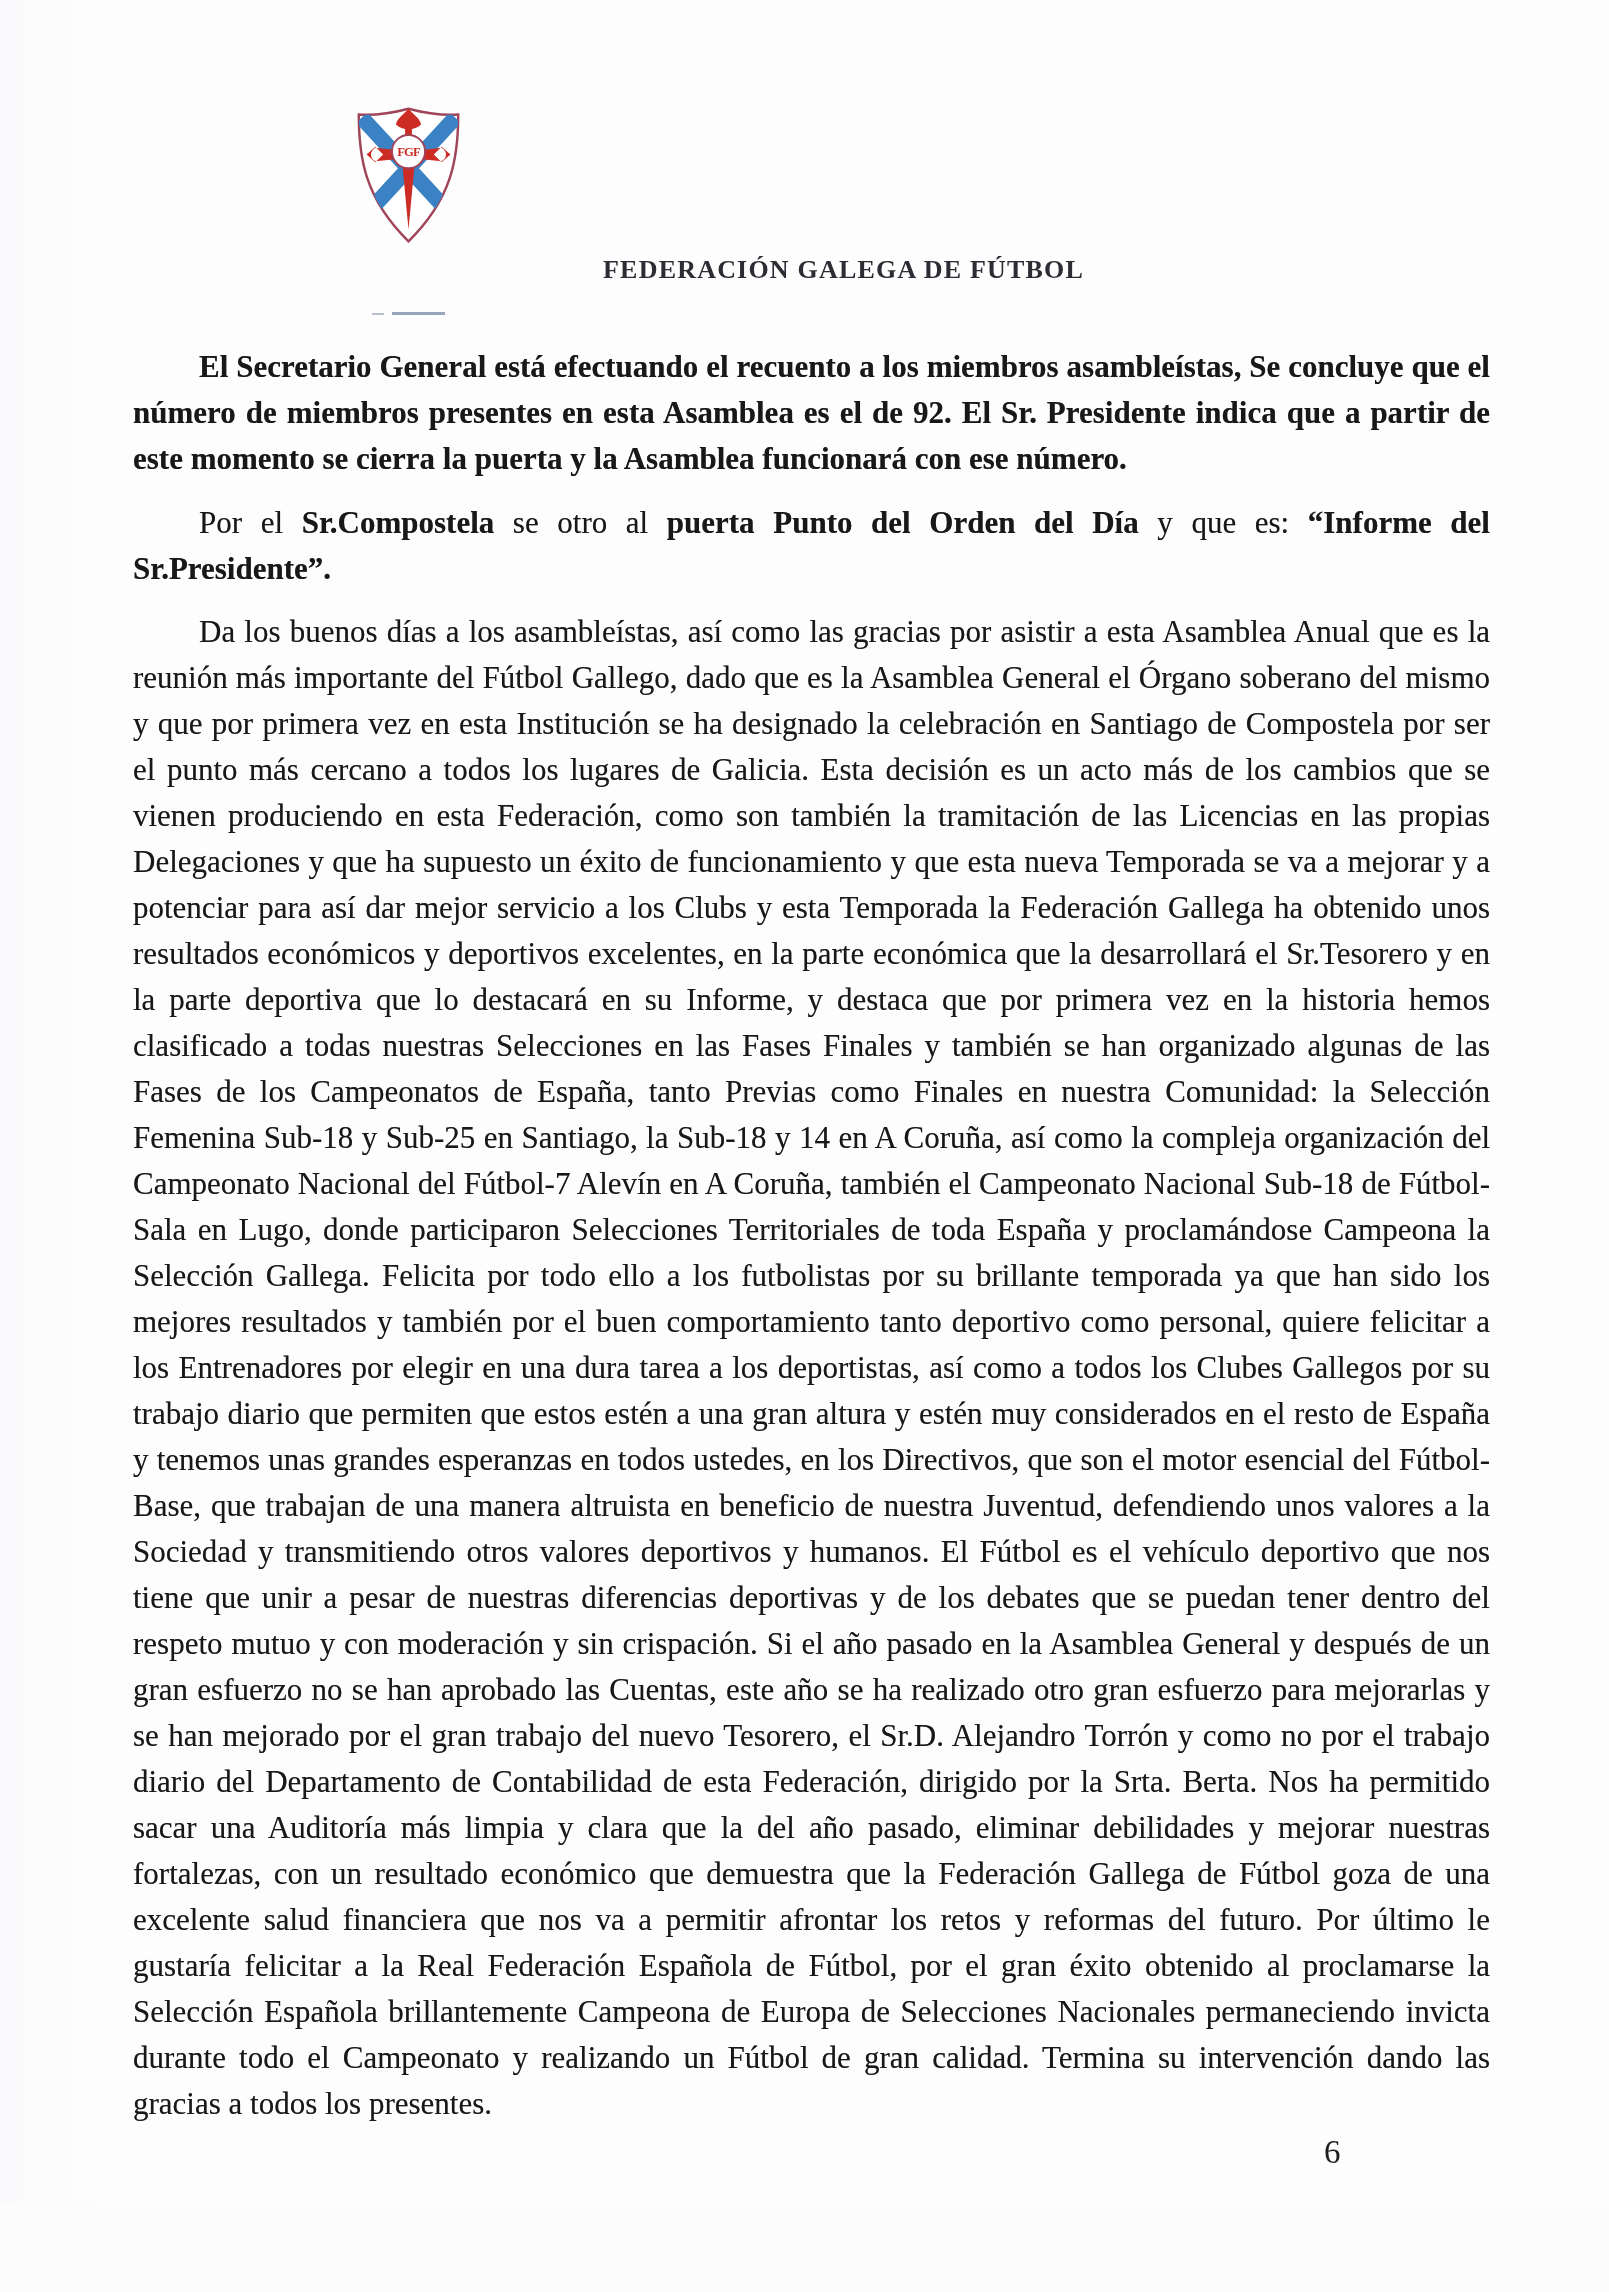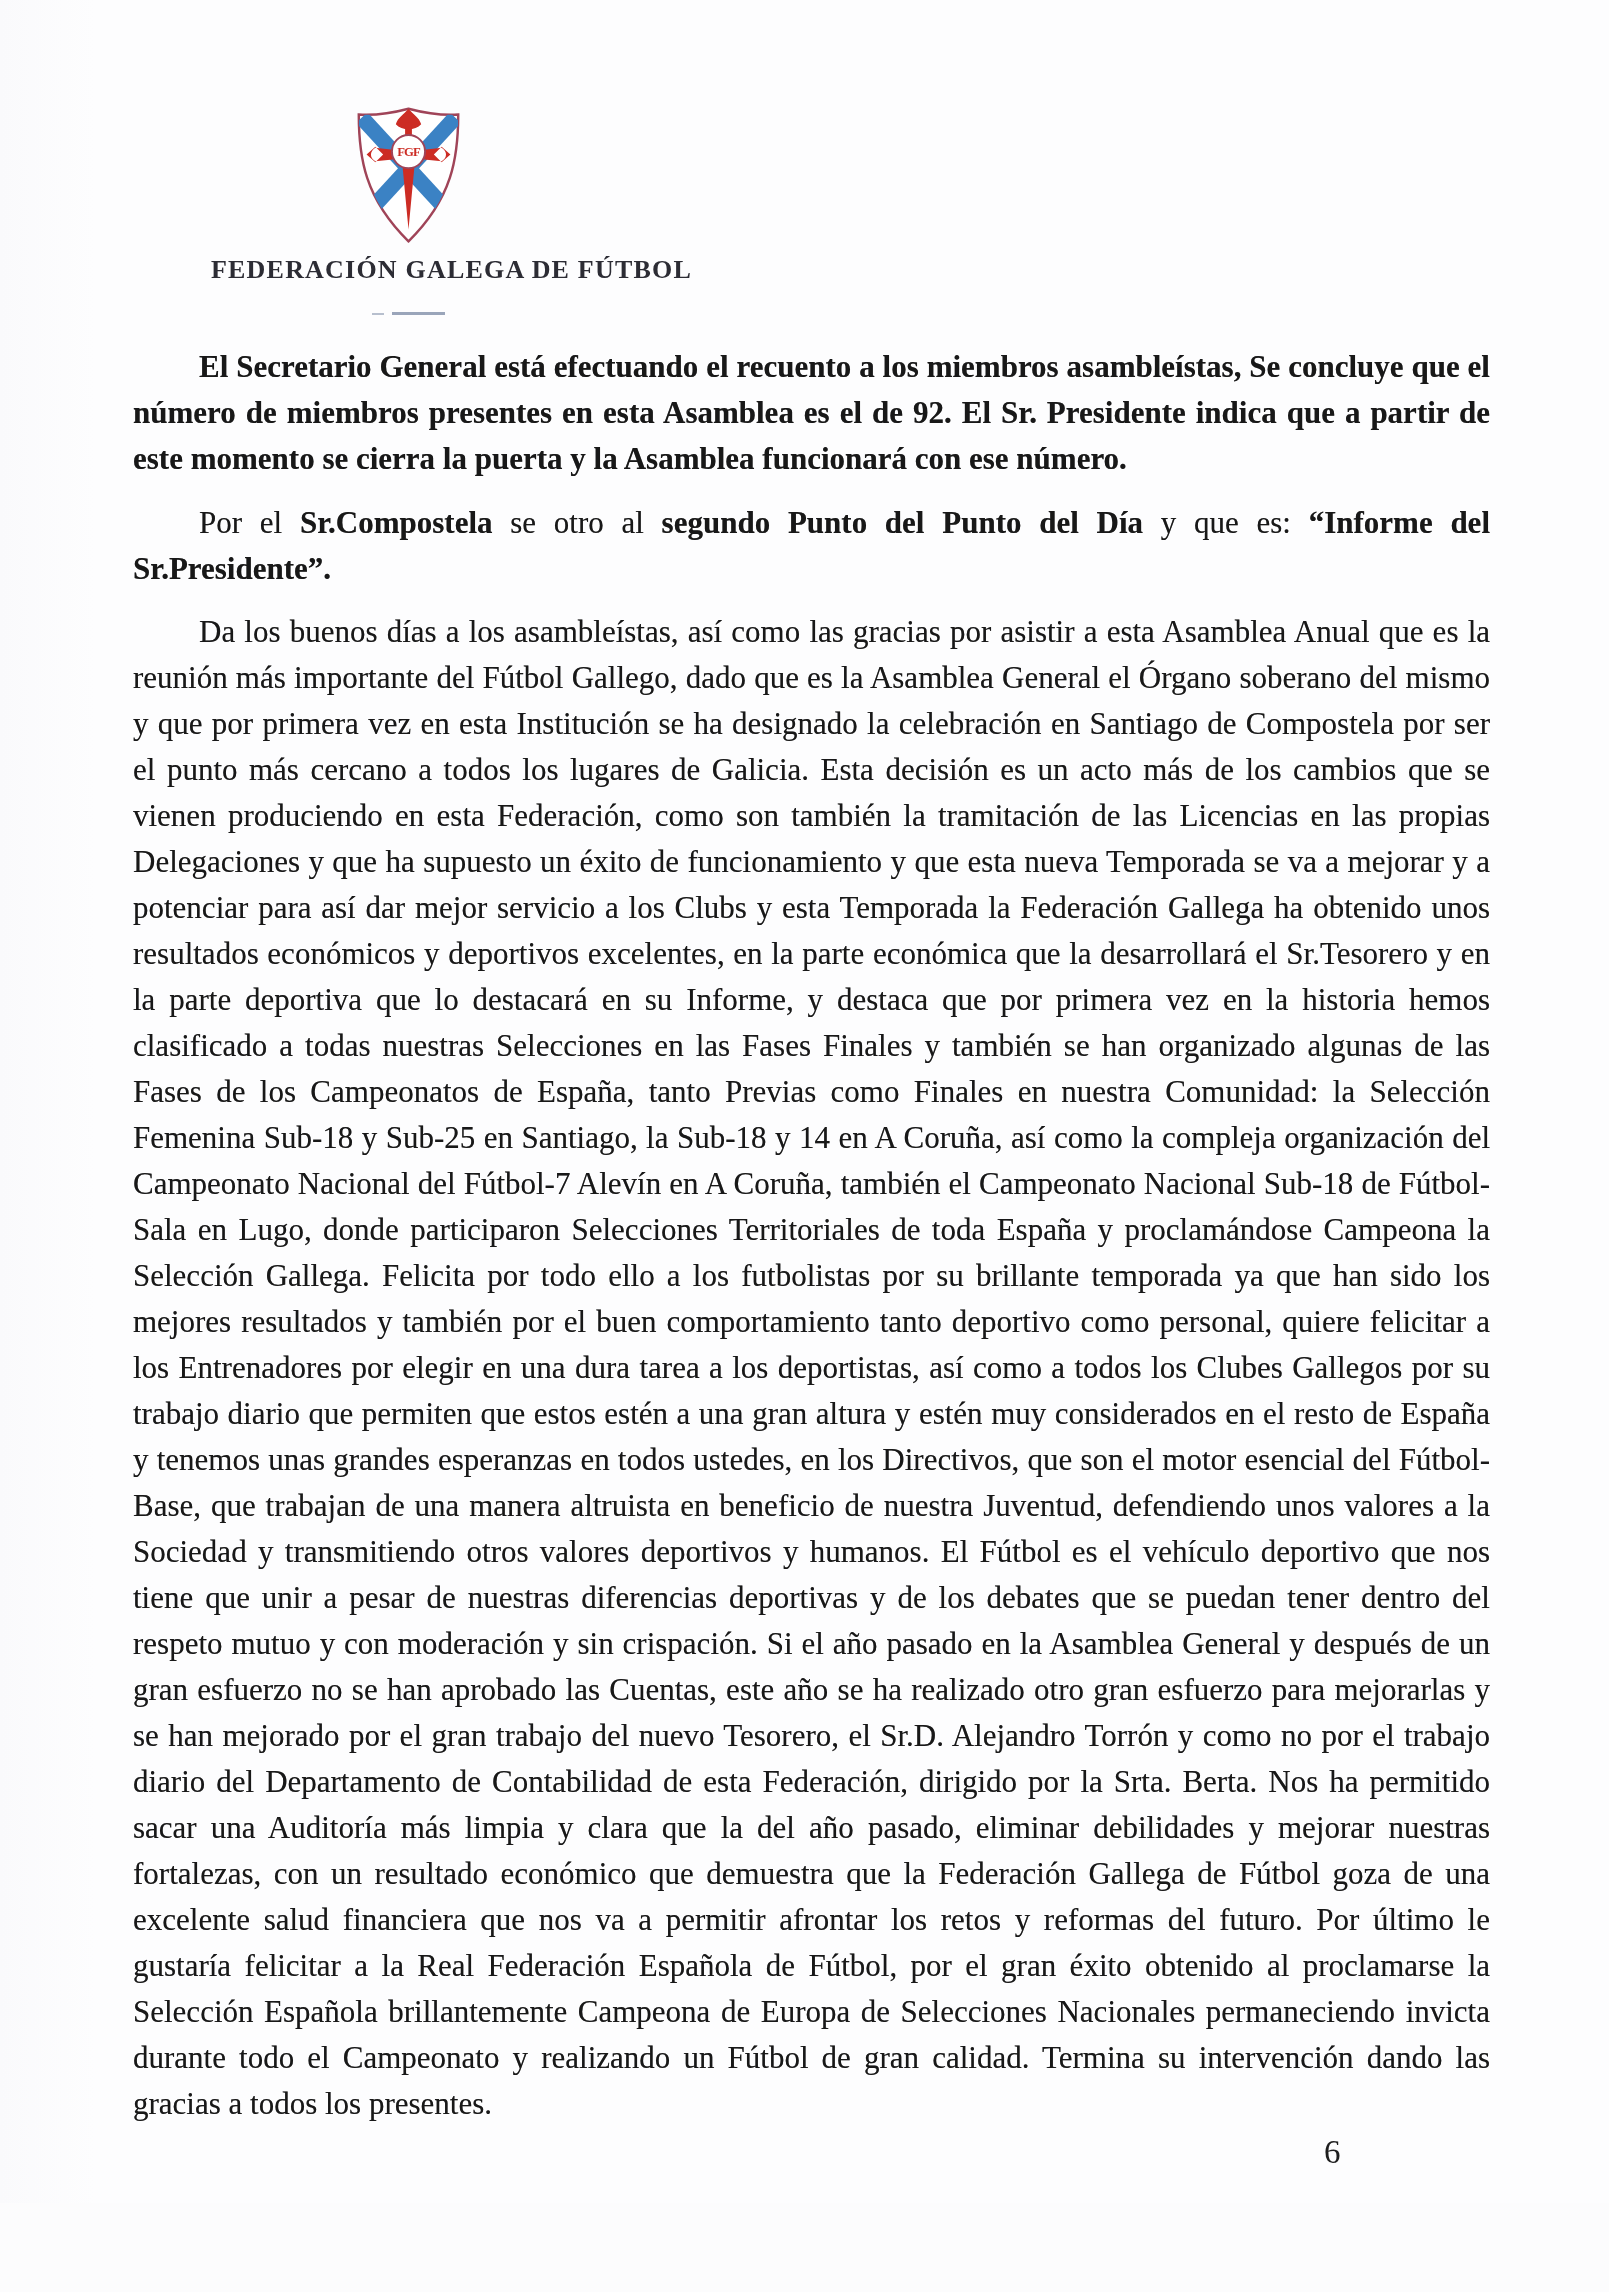--- a/index.html
+++ b/index.html
@@ -31,20 +31,21 @@
   .org-name {
     position: absolute;
     left: 211px;
     top: 255px;
     width: 873px;
     font-weight: bold;
     font-size: 26px;
     letter-spacing: 1.2px;
     color: #2c2c34;
     white-space: nowrap;
+    text-align: right;
   }
   .divider {
     position: absolute;
     left: 372px;
     top: 312px;
     width: 78px;
     height: 3.9px;
   }
   .divider .mark-short {
     position: absolute;
@@ -119,20 +120,20 @@
 
   <div class="org-name">FEDERACIÓN GALEGA DE FÚTBOL</div>
 
   <div class="divider">
     <span class="mark-short"></span>
     <span class="mark-long"></span>
   </div>
 
   <div class="doc-body">
       <p class="para"><span class="run bold">El Secretario General está efectuando el recuento a los miembros asambleístas, Se concluye que el número de miembros presentes en esta Asamblea es el de 92. El Sr. Presidente indica que a partir de este momento se cierra la puerta y la Asamblea funcionará con ese número.</span></p>
-      <p class="para"><span class="run">Por el </span><span class="run bold">Sr.Compostela</span><span class="run"> se otro al </span><span class="run bold">segundo Punto del Punto del Día</span><span class="run"> y que es: </span><span class="run bold">“Informe del Sr.Presidente”.</span></p>
+      <p class="para"><span class="run">Por el </span><span class="run bold">Sr.Compostela</span><span class="run"> se otro al </span><span class="run bold">puerta Punto del Orden del Día</span><span class="run"> y que es: </span><span class="run bold">“Informe del Sr.Presidente”.</span></p>
       <p class="para"><span class="run">Da los buenos días a los asambleístas, así como las gracias por asistir a esta Asamblea Anual que es la reunión más importante del Fútbol Gallego, dado que es la Asamblea General el Órgano soberano del mismo y que por primera vez en esta Institución se ha designado la celebración en Santiago de Compostela por ser el punto más cercano a todos los lugares de Galicia. Esta decisión es un acto más de los cambios que se vienen produciendo en esta Federación, como son también la tramitación de las Licencias en las propias Delegaciones y que ha supuesto un éxito de funcionamiento y que esta nueva Temporada se va a mejorar y a potenciar para así dar mejor servicio a los Clubs y esta Temporada la Federación Gallega ha obtenido unos resultados económicos y deportivos excelentes, en la parte económica que la desarrollará el Sr.Tesorero y en la parte deportiva que lo destacará en su Informe, y destaca que por primera vez en la historia hemos clasificado a todas nuestras Selecciones en las Fases Finales y también se han organizado algunas de las Fases de los Campeonatos de España, tanto Previas como Finales en nuestra Comunidad: la Selección Femenina Sub-18 y Sub-25 en Santiago, la Sub-18 y 14 en A Coruña, así como la compleja organización del Campeonato Nacional del Fútbol-7 Alevín en A Coruña, también el Campeonato Nacional Sub-18 de Fútbol-Sala en Lugo, donde participaron Selecciones Territoriales de toda España y proclamándose Campeona la Selección Gallega. Felicita por todo ello a los futbolistas por su brillante temporada ya que han sido los mejores resultados y también por el buen comportamiento tanto deportivo como personal, quiere felicitar a los Entrenadores por elegir en una dura tarea a los deportistas, así como a todos los Clubes Gallegos por su trabajo diario que permiten que estos estén a una gran altura y estén muy considerados en el resto de España y tenemos unas grandes esperanzas en todos ustedes, en los Directivos, que son el motor esencial del Fútbol-Base, que trabajan de una manera altruista en beneficio de nuestra Juventud, defendiendo unos valores a la Sociedad y transmitiendo otros valores deportivos y humanos. El Fútbol es el vehículo deportivo que nos tiene que unir a pesar de nuestras diferencias deportivas y de los debates que se puedan tener dentro del respeto mutuo y con moderación y sin crispación. Si el año pasado en la Asamblea General y después de un gran esfuerzo no se han aprobado las Cuentas, este año se ha realizado otro gran esfuerzo para mejorarlas y se han mejorado por el gran trabajo del nuevo Tesorero, el Sr.D. Alejandro Torrón y como no por el trabajo diario del Departamento de Contabilidad de esta Federación, dirigido por la Srta. Berta. Nos ha permitido sacar una Auditoría más limpia y clara que la del año pasado, eliminar debilidades y mejorar nuestras fortalezas, con un resultado económico que demuestra que la Federación Gallega de Fútbol goza de una excelente salud financiera que nos va a permitir afrontar los retos y reformas del futuro. Por último le gustaría felicitar a la Real Federación Española de Fútbol, por el gran éxito obtenido al proclamarse la Selección Española brillantemente Campeona de Europa de Selecciones Nacionales permaneciendo invicta durante todo el Campeonato y realizando un Fútbol de gran calidad. Termina su intervención dando las gracias a todos los presentes.</span></p>
     </div>
 
   <div class="page-number">6</div>
 
 </div>
 
 
 </body></html>

